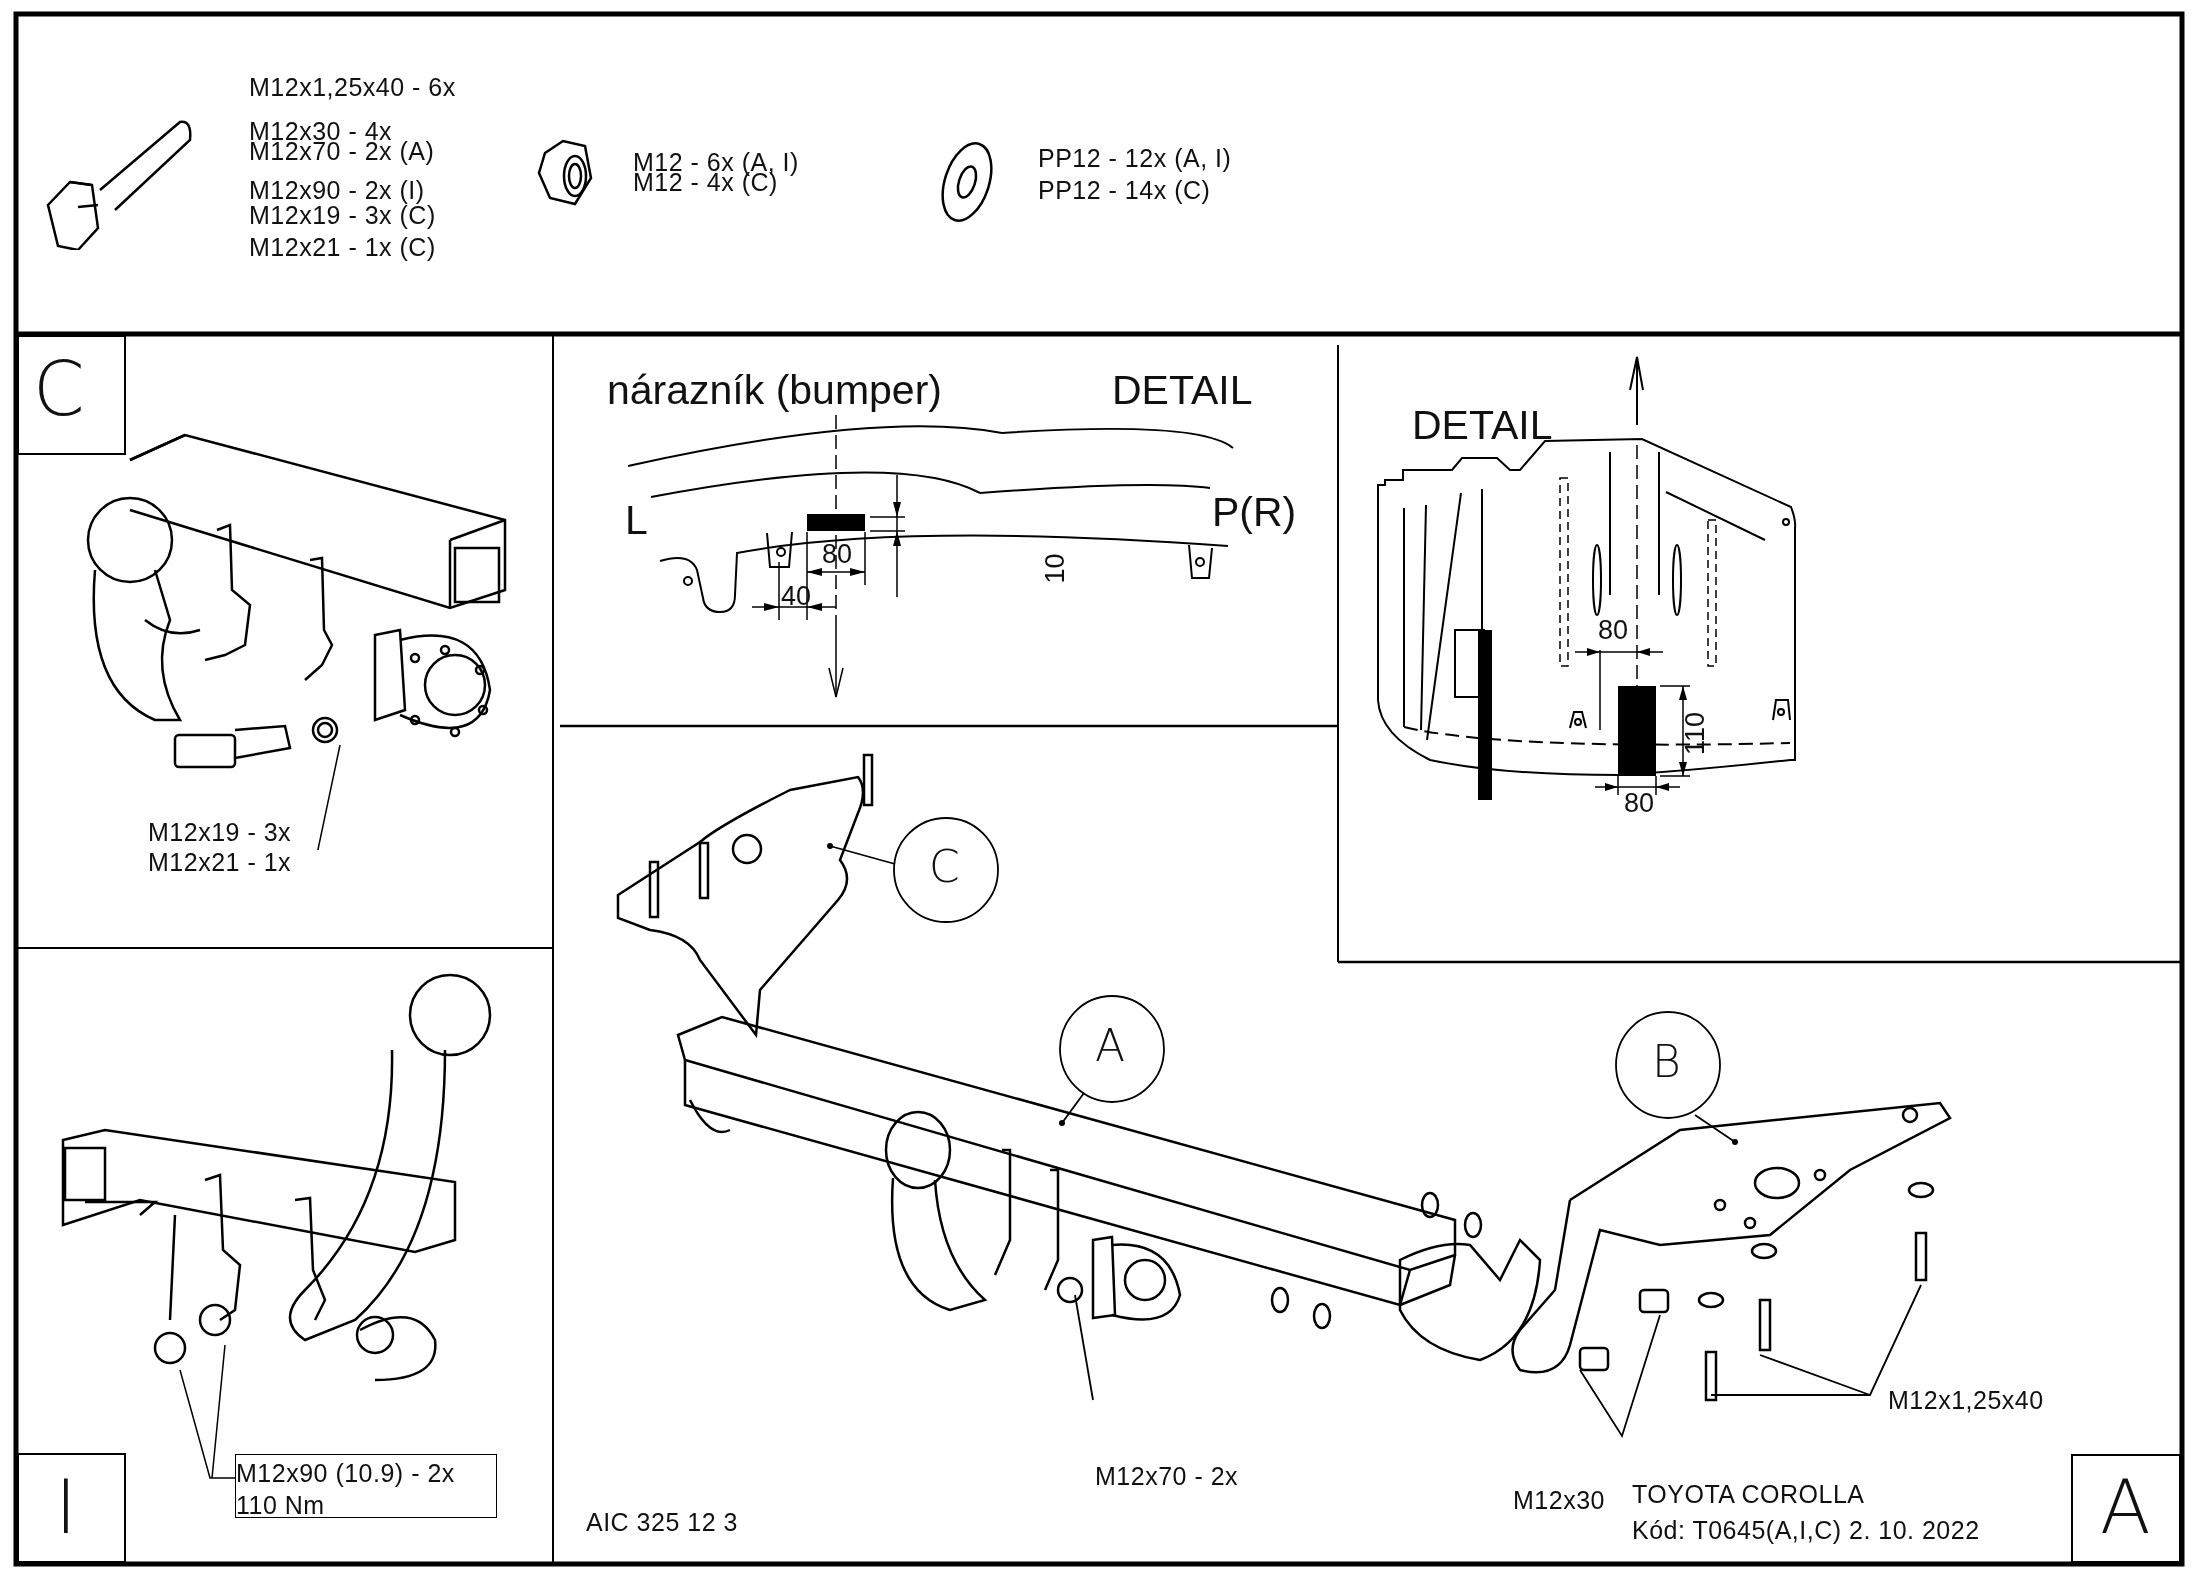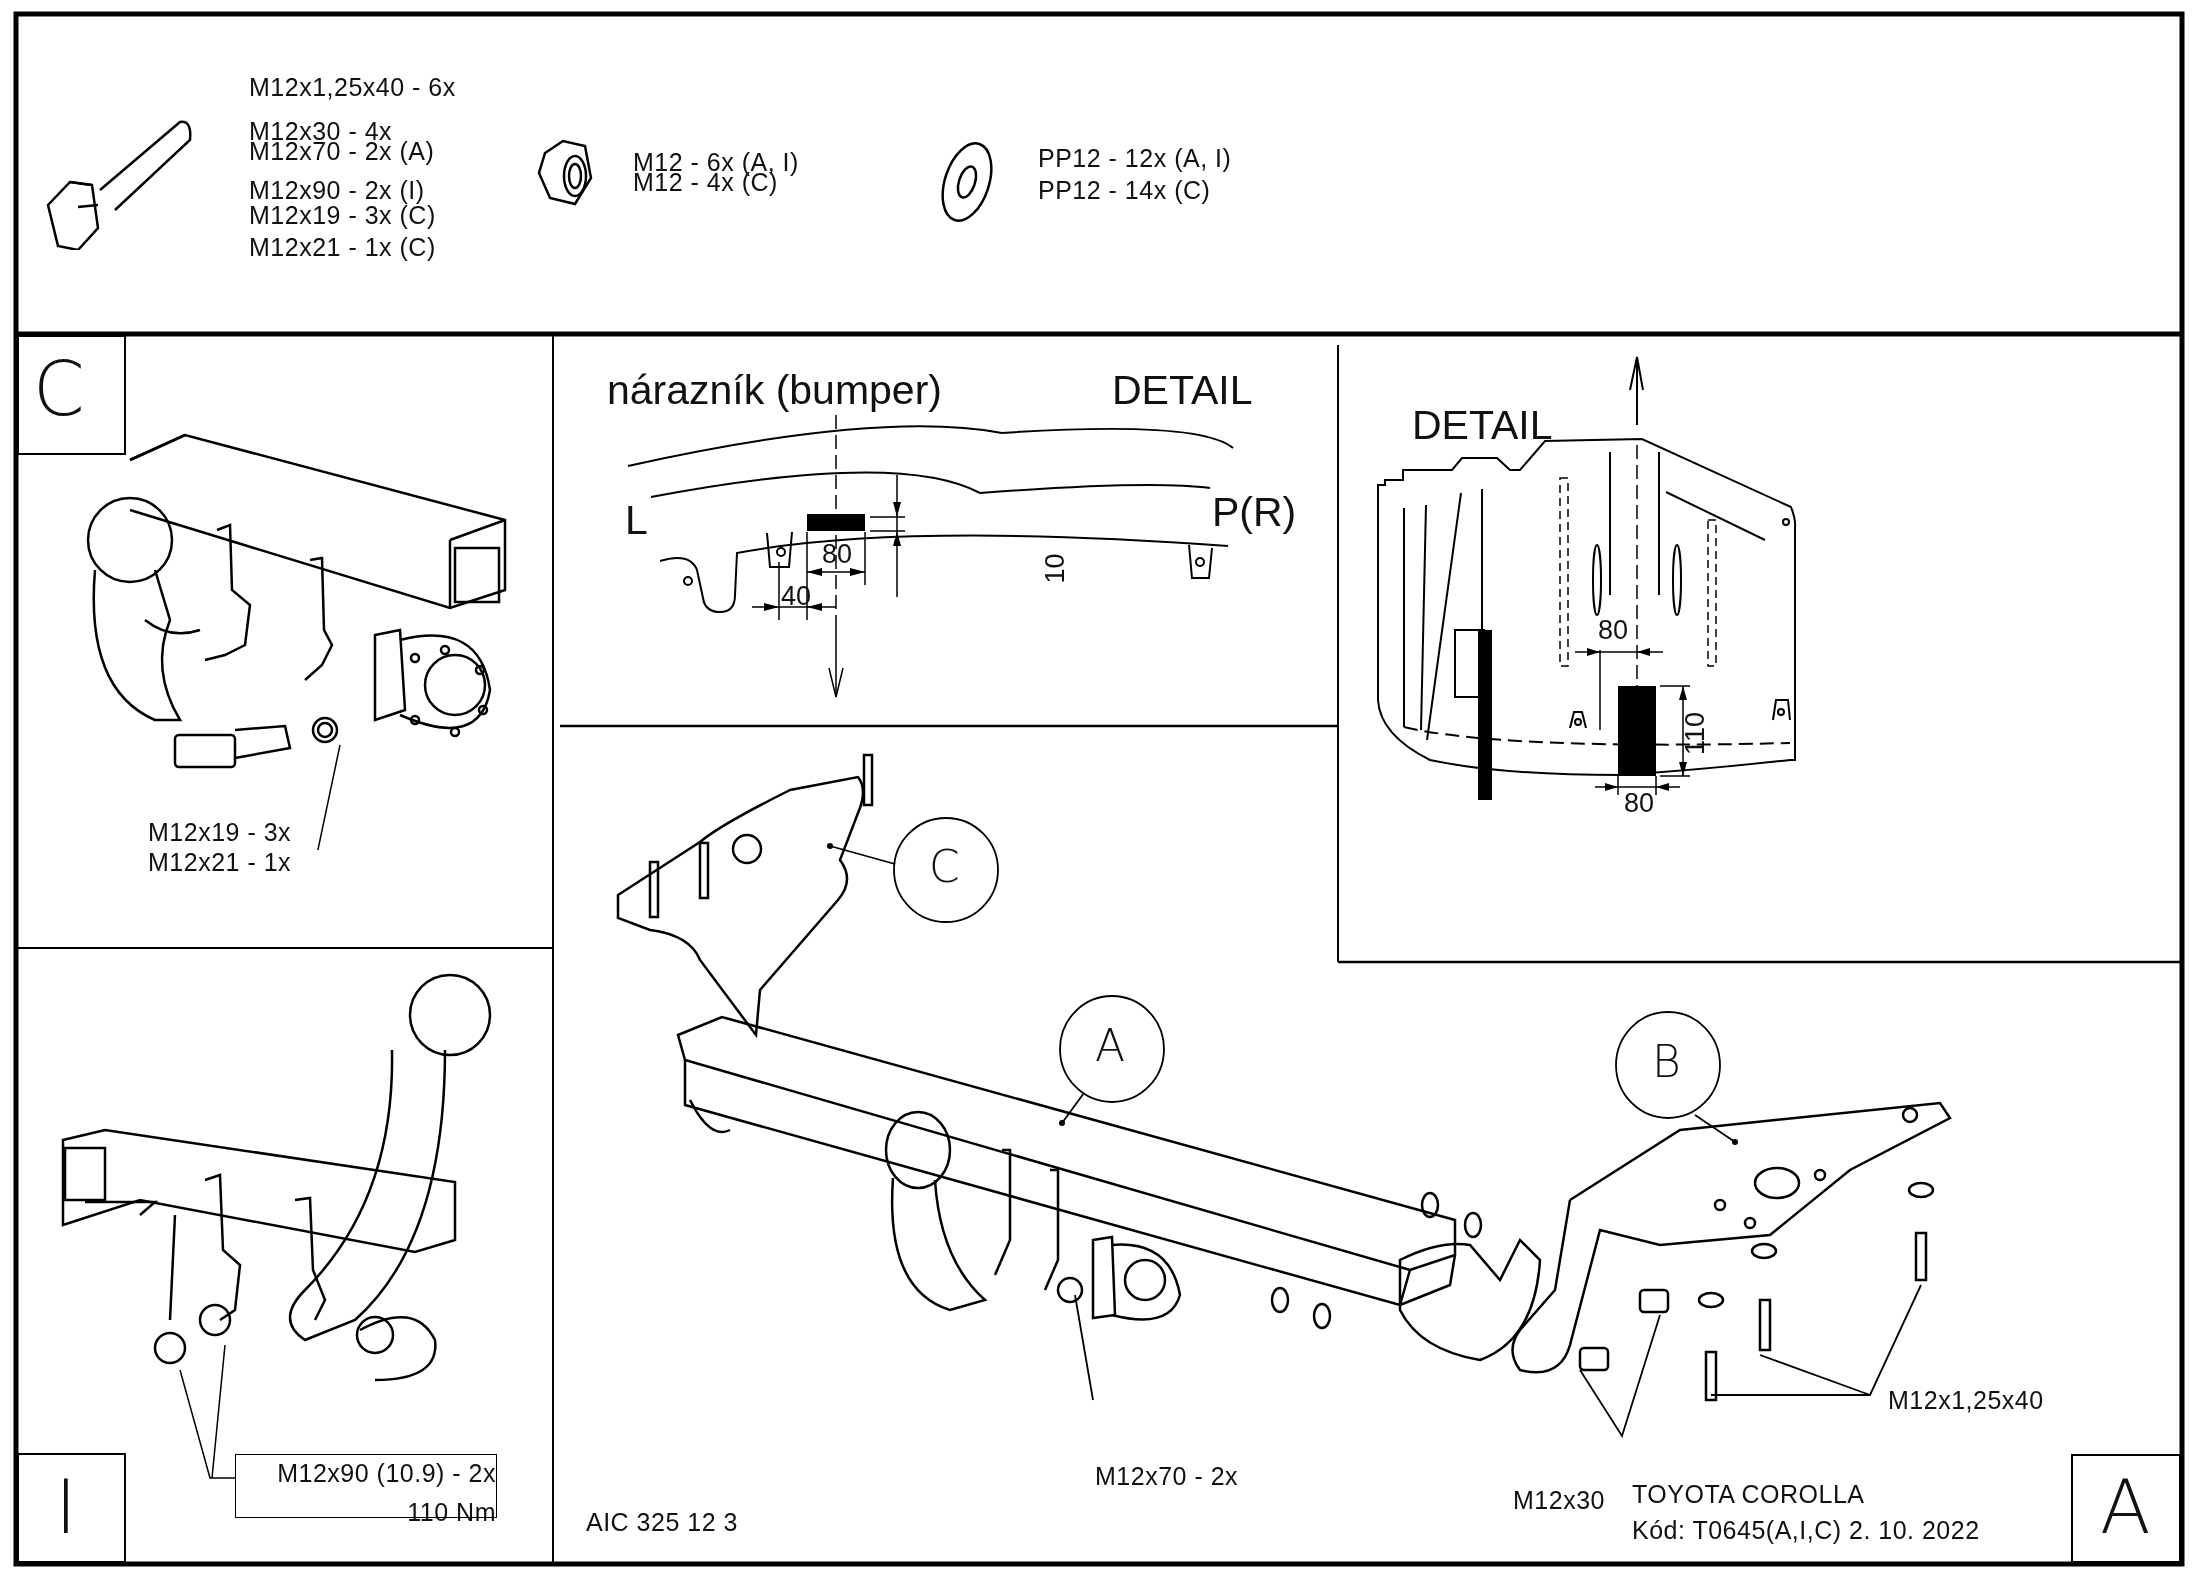--- a/index.html
+++ b/index.html
@@ -122,23 +122,23 @@
     <path d="M305 360 Q360 330 380 370 Q385 410 320 410"></path>
     <circle cx="320" cy="365" r="18"></circle>
     <circle cx="115" cy="378" r="15"></circle>
     <circle cx="160" cy="350" r="15"></circle>
   </g>
 </svg>
 <svg class="full" width="2194" height="1576" style="pointer-events:none">
   <polyline points="180,1370 210,1478 235,1478" fill="none" stroke="#000" stroke-width="1.5"></polyline>
   <line x1="225" y1="1345" x2="212" y2="1478" stroke="#000" stroke-width="1.5"></line>
 </svg>
-<div class="abs" style="left:235px;top:1454px;width:260px;height:62px;border:1.5px solid #000;text-align:right">
+<div class="abs" style="left:235px;top:1454px;width:260px;height:62px;border:1.5px solid #000;text-align:left">
   <div class="lbl" style="margin-top:4px">M12x90 (10.9) - 2x</div>
-  <div class="lbl" style="margin-top:10px">110 Nm</div>
+  <div class="lbl" style="margin-top:3px">110 Nm</div>
 </div>
 <div class="t panel-letter" style="left:55px;top:1470px">I</div>
 
 <div class="t big" style="left:607px;top:370px">nárazník (bumper)</div>
 <div class="t big" style="left:1112px;top:370px">DETAIL</div>
 <div class="t big" style="left:625px;top:500px">L</div>
 <div class="t big" style="left:1212px;top:492px">P(R)</div>
 <svg class="full" width="2194" height="1576">
   <g fill="none" stroke="#000" stroke-width="2">
     <path d="M628 466 Q880 410 1002 433"></path>

